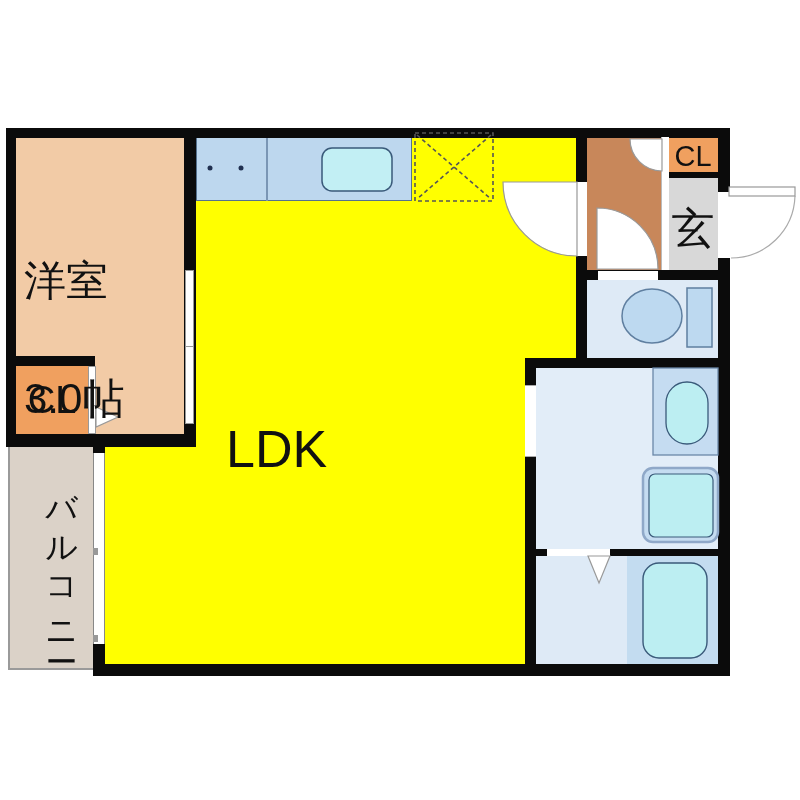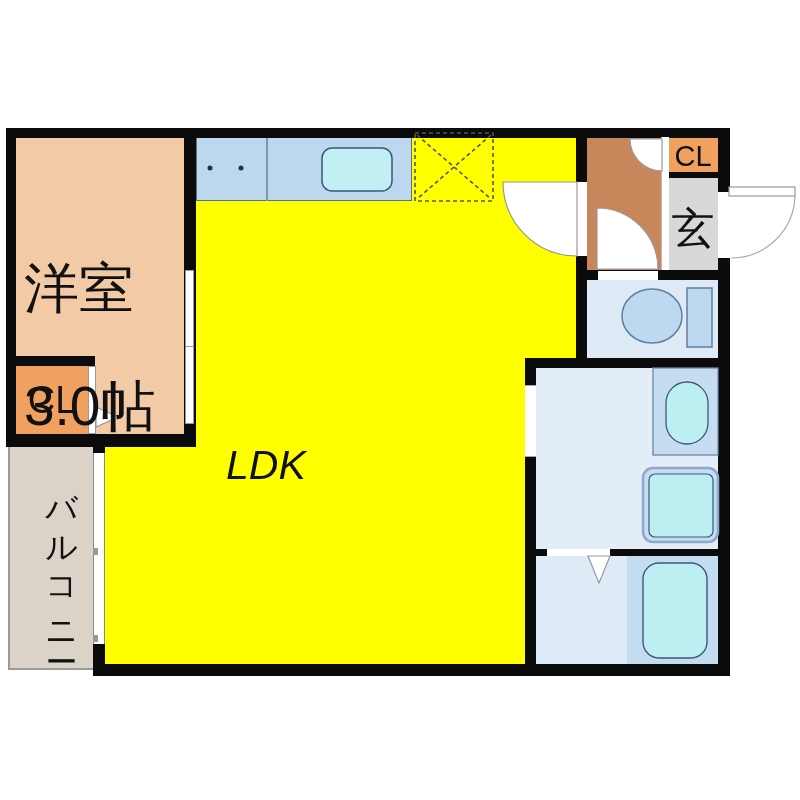--- a/index.html
+++ b/index.html
@@ -110,26 +110,26 @@
       <rect x="649" y="474" width="64" height="63" rx="6" fill="#BCEEF2" stroke="#3A5A7A" stroke-width="1.2"></rect>
     </g>
 
     <rect x="643" y="563" width="64" height="95" rx="16" fill="#BCEEF2" stroke="#3A5A7A" stroke-width="1.4"></rect>
 
     <path d="M588,556 L610,556 L599,583 Z" fill="#ffffff" stroke="#999" stroke-width="1.2"></path>
 
     <path d="M96,407 L118,417 L96,427 Z" fill="#ffffff" stroke="#999" stroke-width="1.2"></path>
   </svg>
 
-  <div class="lbl" style="left:24px;top:200px;font-size:55px;line-height:59px;">
+  <div class="lbl" style="left:24px;top:192px;font-size:42px;line-height:59px;">
     <div>洋室</div>
     <div>3.0帖</div>
   </div>
 
-  <div class="lbl" style="left:226px;top:372px;font-size:41px;line-height:62px;font-style:italic;">
+  <div class="lbl" style="left:226px;top:356px;font-size:52px;line-height:62px;">
     <div>LDK</div>
   </div>
 
   <div class="lbl" style="left:16px;top:379px;width:72px;text-align:center;font-size:38px;">CL</div>
 
   <div class="lbl" style="left:668px;top:140px;width:50px;text-align:center;font-size:29px;">CL</div>
 
   <div class="lbl" style="left:668px;top:200px;width:50px;text-align:center;font-size:43px;">玄</div>
 
   <div class="lbl" style="left:14px;top:462px;width:70px;height:200px;font-size:32px;writing-mode:vertical-rl;letter-spacing:7px;text-align:left;margin:0 auto;display:flex;justify-content:center;">バルコニー</div>

